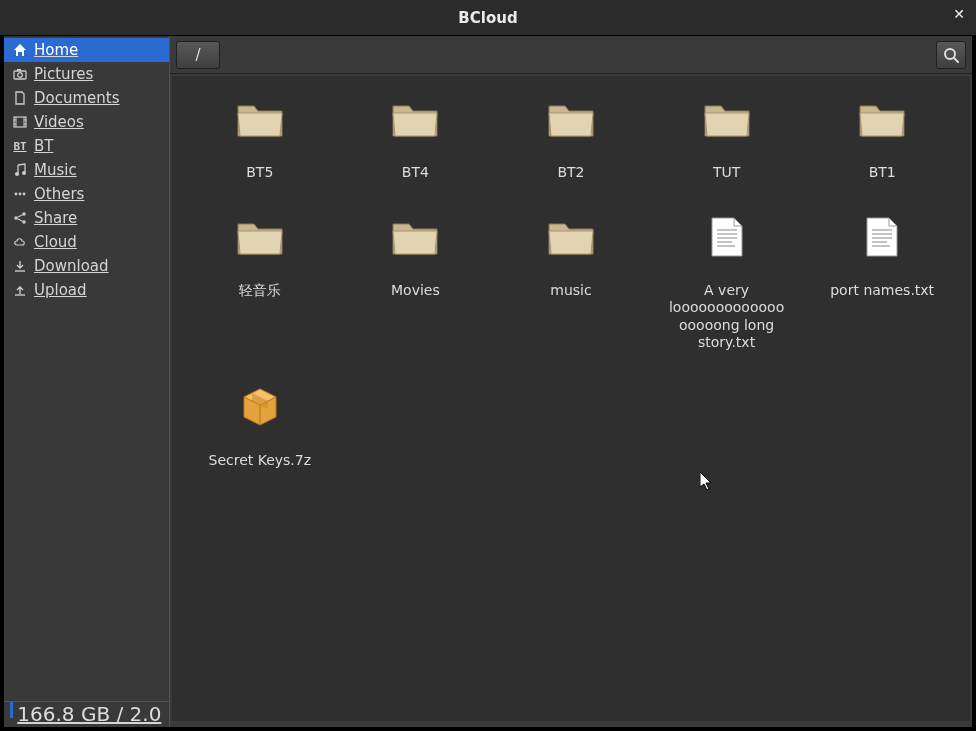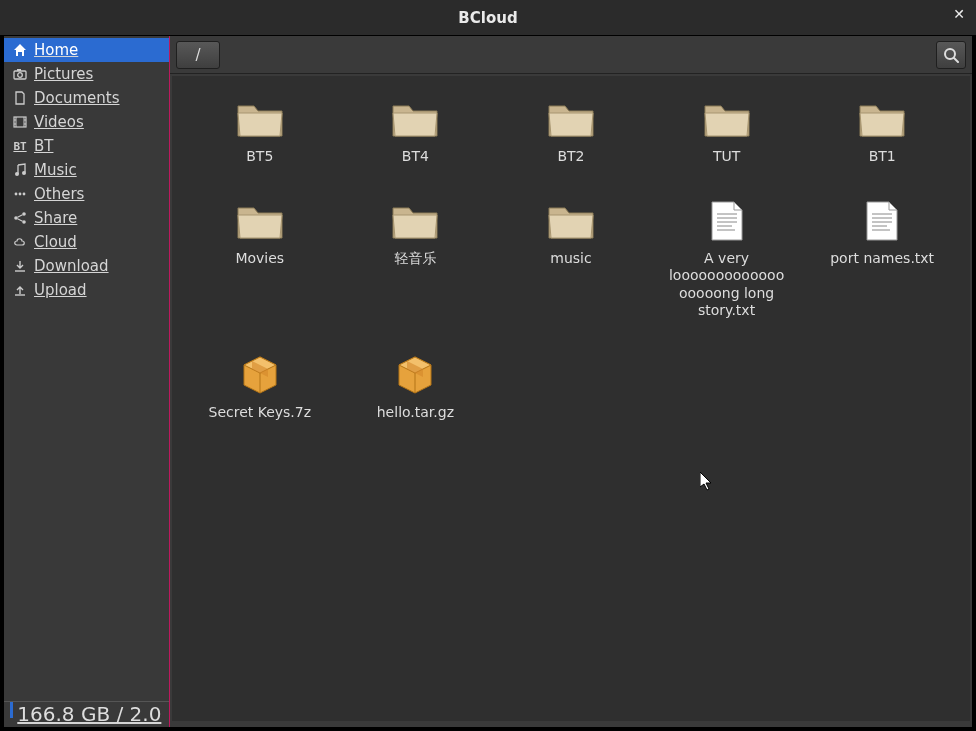--- a/index.html
+++ b/index.html
@@ -162,20 +162,21 @@
     justify-content: space-around;
   }
   .file {
     display: flex;
     flex-direction: column;
     align-items: center;
     text-align: center;
     cursor: pointer;
     padding: 4px 2px;
     width: 140px;
+    gap: 16px;
   }
   .file .icon {
     width: 48px;
     height: 42px;
     margin-bottom: 8px;
     display: flex;
     align-items: center;
     justify-content: center;
   }
   .file .label {
@@ -382,30 +383,30 @@
               </div>
               <div class="label">BT1</div>
             </div>
             <div class="file">
               <div class="icon">
                 <svg class="folder-svg" viewBox="0 0 48 38">
     <path d="M2 6 L18 6 L22 11 L46 11 L46 36 L2 36 Z" fill="#c9b58f" stroke="#8a7a56" stroke-width="1"></path>
     <path d="M2 13 L46 13 L44 36 L4 36 Z" fill="#e2d3b3" stroke="#a79570" stroke-width="1"></path>
   </svg>
               </div>
+              <div class="label">轻音乐</div>
+            </div>
+            <div class="file">
+              <div class="icon">
+                <svg class="folder-svg" viewBox="0 0 48 38">
+    <path d="M2 6 L18 6 L22 11 L46 11 L46 36 L2 36 Z" fill="#c9b58f" stroke="#8a7a56" stroke-width="1"></path>
+    <path d="M2 13 L46 13 L44 36 L4 36 Z" fill="#e2d3b3" stroke="#a79570" stroke-width="1"></path>
+  </svg>
+              </div>
               <div class="label">Movies</div>
-            </div>
-            <div class="file">
-              <div class="icon">
-                <svg class="folder-svg" viewBox="0 0 48 38">
-    <path d="M2 6 L18 6 L22 11 L46 11 L46 36 L2 36 Z" fill="#c9b58f" stroke="#8a7a56" stroke-width="1"></path>
-    <path d="M2 13 L46 13 L44 36 L4 36 Z" fill="#e2d3b3" stroke="#a79570" stroke-width="1"></path>
-  </svg>
-              </div>
-              <div class="label">轻音乐</div>
             </div>
             <div class="file">
               <div class="icon">
                 <svg class="folder-svg" viewBox="0 0 48 38">
     <path d="M2 6 L18 6 L22 11 L46 11 L46 36 L2 36 Z" fill="#c9b58f" stroke="#8a7a56" stroke-width="1"></path>
     <path d="M2 13 L46 13 L44 36 L4 36 Z" fill="#e2d3b3" stroke="#a79570" stroke-width="1"></path>
   </svg>
               </div>
               <div class="label">music</div>
             </div>
@@ -441,31 +442,20 @@
               <div class="icon">
                 <svg class="archive-svg" viewBox="0 0 40 40">
     <path d="M20 2 L36 10 L36 30 L20 38 L4 30 L4 10 Z" fill="#e6a23c" stroke="#b37417" stroke-width="1"></path>
     <path d="M20 2 L36 10 L20 18 L4 10 Z" fill="#f3c06b" stroke="#b37417"></path>
     <path d="M20 18 L20 38" stroke="#b37417"></path>
     <path d="M12 6 L28 14 L28 22 L12 14 Z" fill="#d4872a" opacity="0.6"></path>
   </svg>
               </div>
               <div class="label">Secret Keys.7z</div>
             </div>
-            <div class="file">
-              <div class="icon">
-                <svg class="archive-svg" viewBox="0 0 40 40">
-    <path d="M20 2 L36 10 L36 30 L20 38 L4 30 L4 10 Z" fill="#e6a23c" stroke="#b37417" stroke-width="1"></path>
-    <path d="M20 2 L36 10 L20 18 L4 10 Z" fill="#f3c06b" stroke="#b37417"></path>
-    <path d="M20 18 L20 38" stroke="#b37417"></path>
-    <path d="M12 6 L28 14 L28 22 L12 14 Z" fill="#d4872a" opacity="0.6"></path>
-  </svg>
-              </div>
-              <div class="label">hello.tar.gz</div>
-            </div>
           </div>
       </div>
     </div>
 
   </div>
 </div>
 
 <svg class="cursor" style="left:700px;top:472px" viewBox="0 0 14 20">
   <path d="M0 0 L0 15 L4 12 L7 18 L9 17 L6 11 L11 11 Z" fill="#fff" stroke="#000" stroke-width="1"></path>
 </svg>

